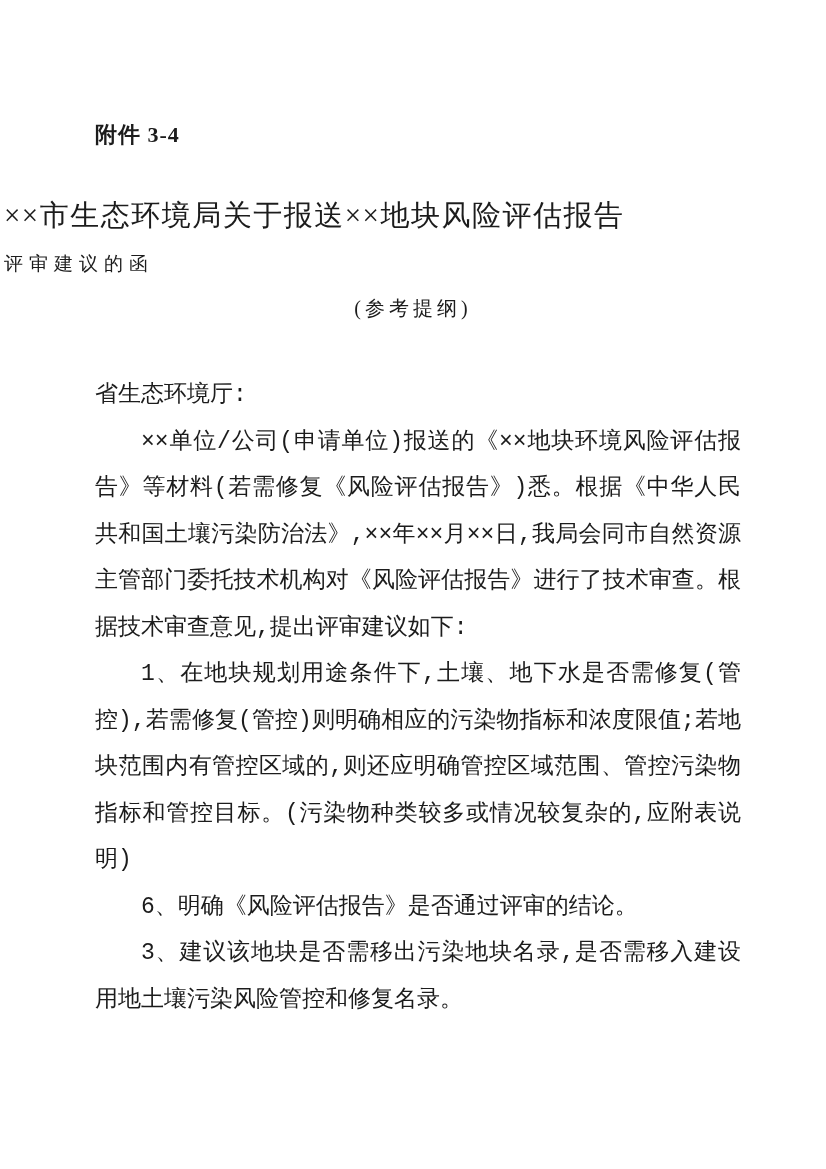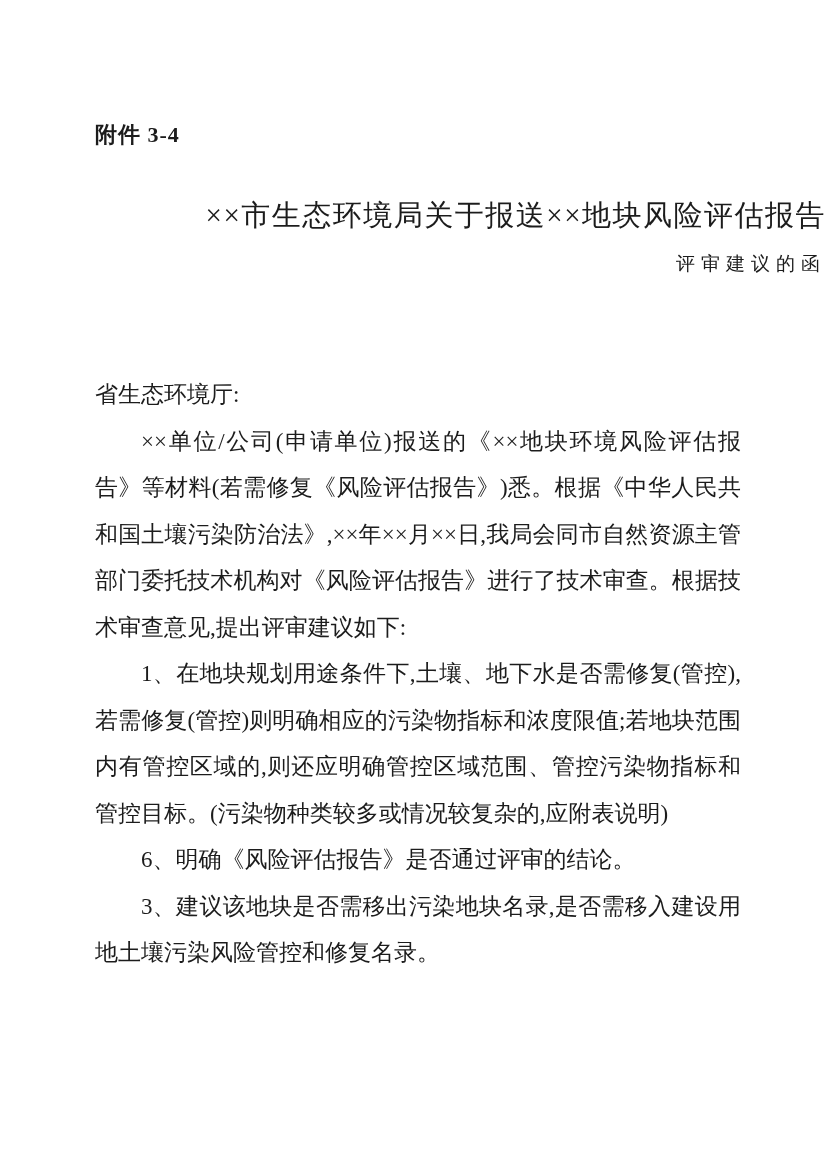--- a/index.html
+++ b/index.html
@@ -22,21 +22,21 @@
     top: 120px;
     font-size: 22px;
     font-weight: bold;
     letter-spacing: 1px;
   }
   .title-block {
     position: absolute;
     left: 4px;
     right: 0;
     top: 196px;
-    text-align: right;
+    text-align: left;
   }
   .title-line1 {
     font-size: 29px;
     letter-spacing: 1.5px;
     font-weight: normal;
     white-space: nowrap;
   }
   .title-line2 {
     font-size: 19px;
     letter-spacing: 6px;
@@ -54,20 +54,21 @@
   }
   .doc-body {
     position: absolute;
     left: 95px;
     top: 372px;
     width: 646px;
     font-size: 23px;
     line-height: 46.5px;
     text-align: justify;
     text-justify: inter-ideograph;
+    font-family: Liberation Mono, monospace;
   }
   .doc-body p {
     margin: 0;
     padding: 0;
   }
   .para {
     text-indent: 2em;
   }
   .page-footer {
     position: absolute;
@@ -84,20 +85,21 @@
 
 <div class="page">
 
   <div class="attachment">附件 3-4</div>
 
   <div class="title-block">
     <div class="title-line1">××市生态环境局关于报送××地块风险评估报告</div>
     <div class="title-line2">评审建议的函</div>
   </div>
 
+  <div class="subtitle">(参考提纲)</div>
 
   <div class="doc-body">
     <p class="salutation">省生态环境厅:</p>
     <p class="para">××单位/公司(申请单位)报送的《××地块环境风险评估报告》等材料(若需修复《风险评估报告》)悉。根据《中华人民共和国土壤污染防治法》,××年××月××日,我局会同市自然资源主管部门委托技术机构对《风险评估报告》进行了技术审查。根据技术审查意见,提出评审建议如下:</p>
     <p class="para">1、在地块规划用途条件下,土壤、地下水是否需修复(管控),若需修复(管控)则明确相应的污染物指标和浓度限值;若地块范围内有管控区域的,则还应明确管控区域范围、管控污染物指标和管控目标。(污染物种类较多或情况较复杂的,应附表说明)</p>
     <p class="para">6、明确《风险评估报告》是否通过评审的结论。</p>
     <p class="para">3、建议该地块是否需移出污染地块名录,是否需移入建设用地土壤污染风险管控和修复名录。</p>
   </div>
 
   <div class="page-footer">— 28 —</div>

